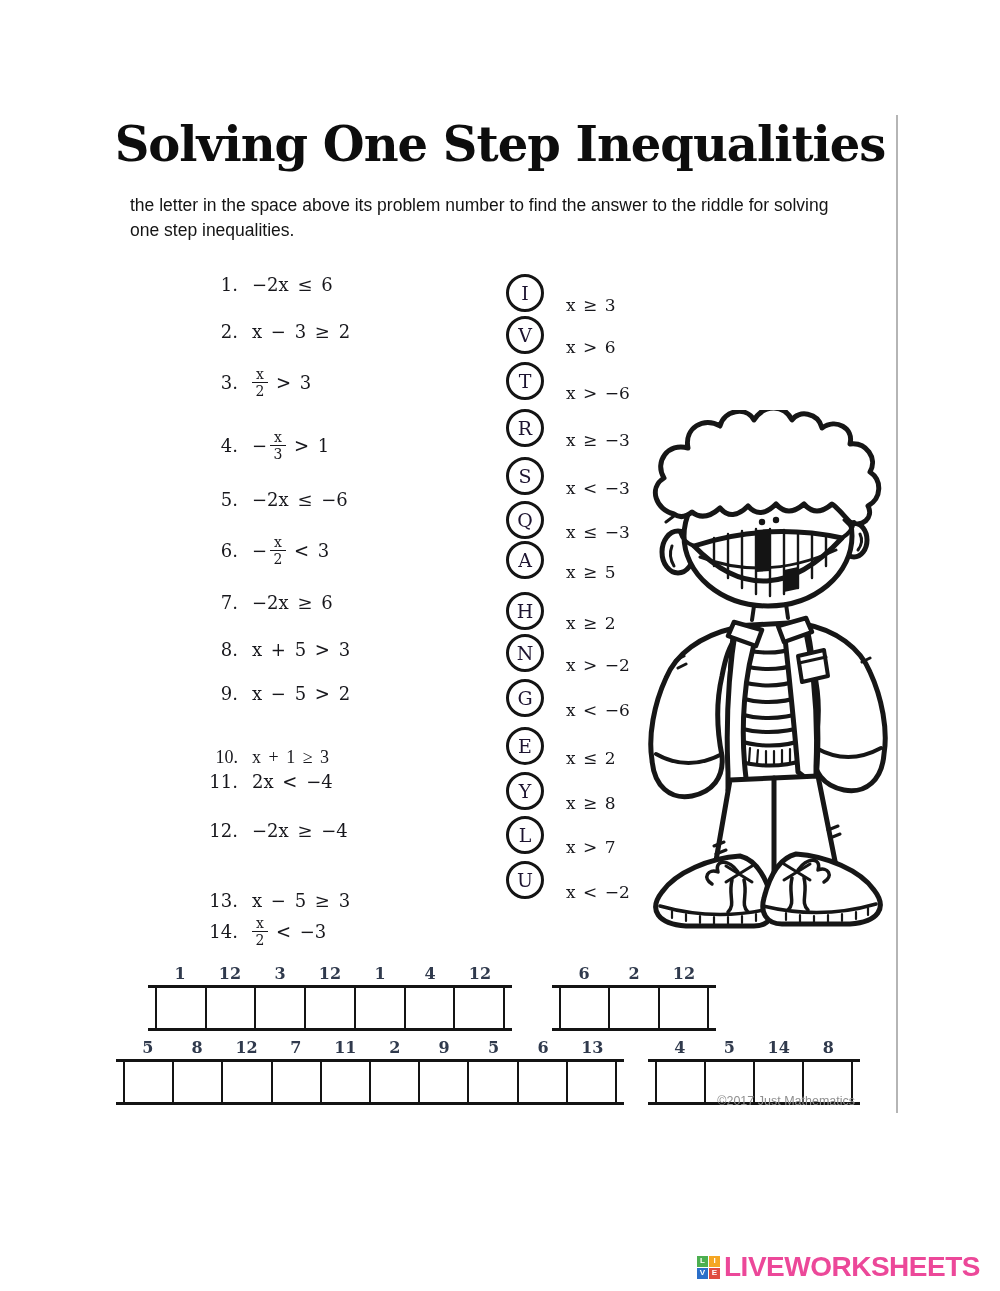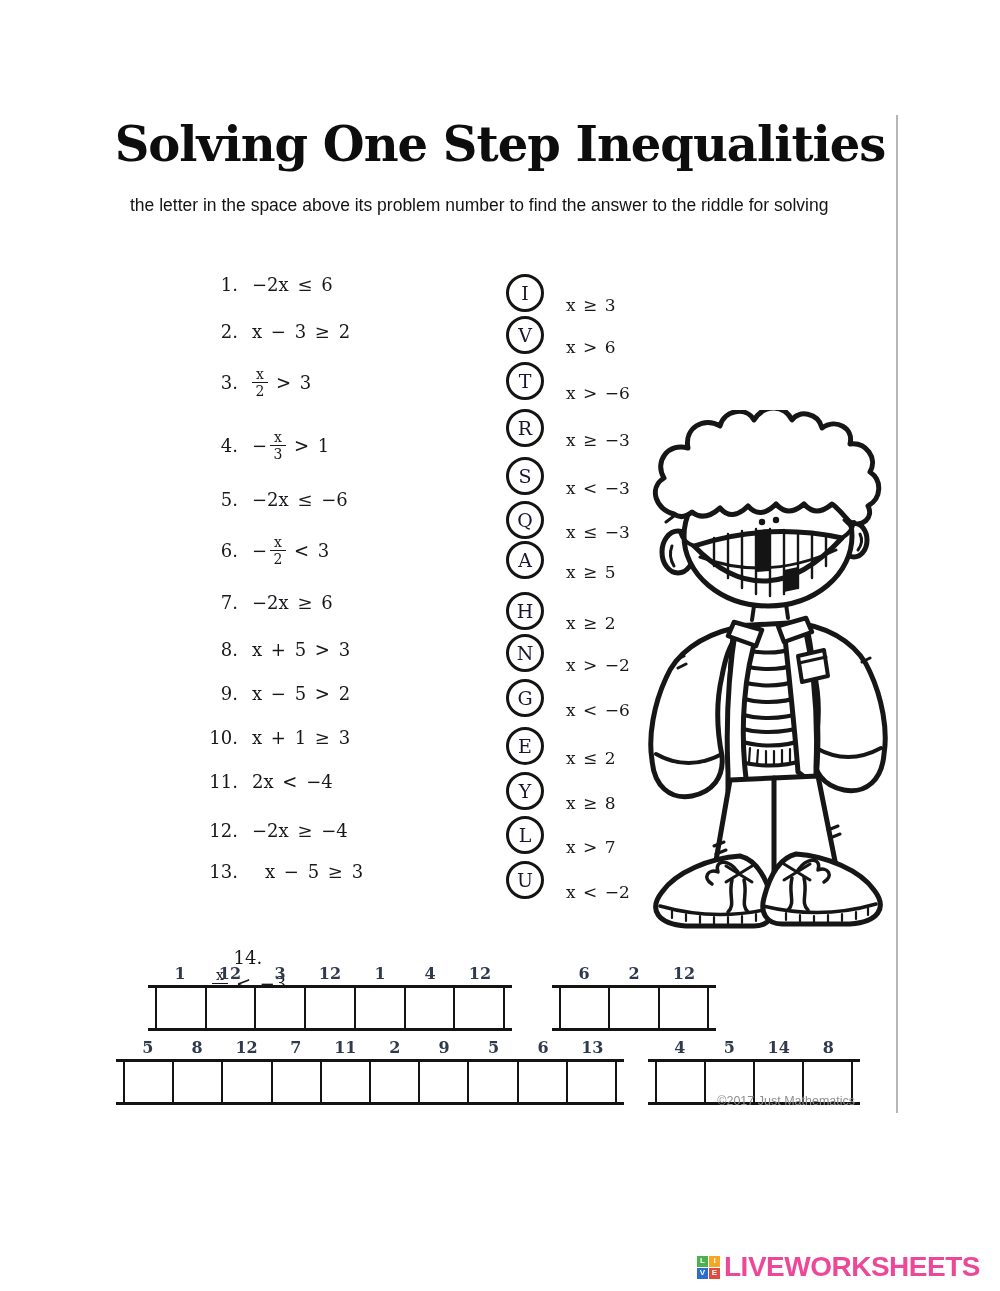--- a/index.html
+++ b/index.html
@@ -57,20 +57,21 @@
 </style>
 </head>
 <body>
 
 <div class="sheet">
 
   <h1 class="title">Solving One Step Inequalities</h1>
 
   <div class="directions">
     <div>the letter in the space above its problem number to find the answer to the riddle for solving</div>
+    <div>one step inequalities.</div>
   </div>
 
   <div id="problems">
       <div class="prob" style="top: 274px;">
         <span class="pnum">1.</span>
         <span class="pexpr">−2x ≤ 6</span>
       </div>
       <div class="prob" style="top: 321px;">
         <span class="pnum">2.</span>
         <span class="pexpr">x − 3 ≥ 2</span>
@@ -116,37 +117,37 @@
         <span class="pexpr">−2x ≥ 6</span>
       </div>
       <div class="prob" style="top: 639px;">
         <span class="pnum">8.</span>
         <span class="pexpr">x + 5 &gt; 3</span>
       </div>
       <div class="prob" style="top: 683px;">
         <span class="pnum">9.</span>
         <span class="pexpr">x − 5 &gt; 2</span>
       </div>
-      <div class="prob" style="top: 727px;">
+      <div class="prob" style="top: 747px; font-family: Liberation Serif, serif;">
         <span class="pnum">10.</span>
         <span class="pexpr">x + 1 ≥ 3</span>
       </div>
       <div class="prob" style="top: 771px;">
         <span class="pnum">11.</span>
         <span class="pexpr">2x &lt; −4</span>
       </div>
       <div class="prob" style="top: 820px;">
         <span class="pnum">12.</span>
         <span class="pexpr">−2x ≥ −4</span>
       </div>
-      <div class="prob" style="top: 861px; gap: 13px;">
+      <div class="prob" style="top: 890px;">
         <span class="pnum">13.</span>
         <span class="pexpr">x − 5 ≥ 3</span>
       </div>
-      <div class="prob" style="top: 947px; flex-direction: column;">
+      <div class="prob" style="top: 916px;">
         <span class="pnum">14.</span>
         <span class="pexpr">
           <span class="frac">
             <span class="ftop">x</span>
             <span class="fbot">2</span>
           </span>
           <span class="ftail">&lt; −3</span>
         </span>
       </div>
     </div>

